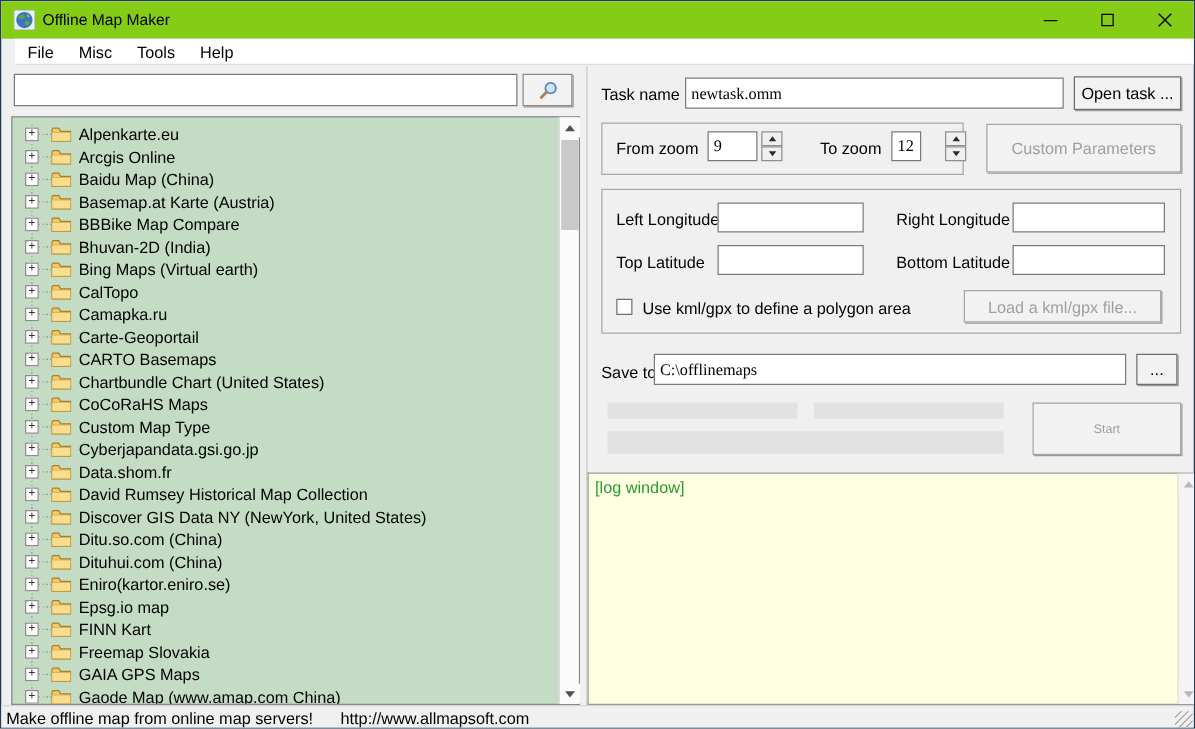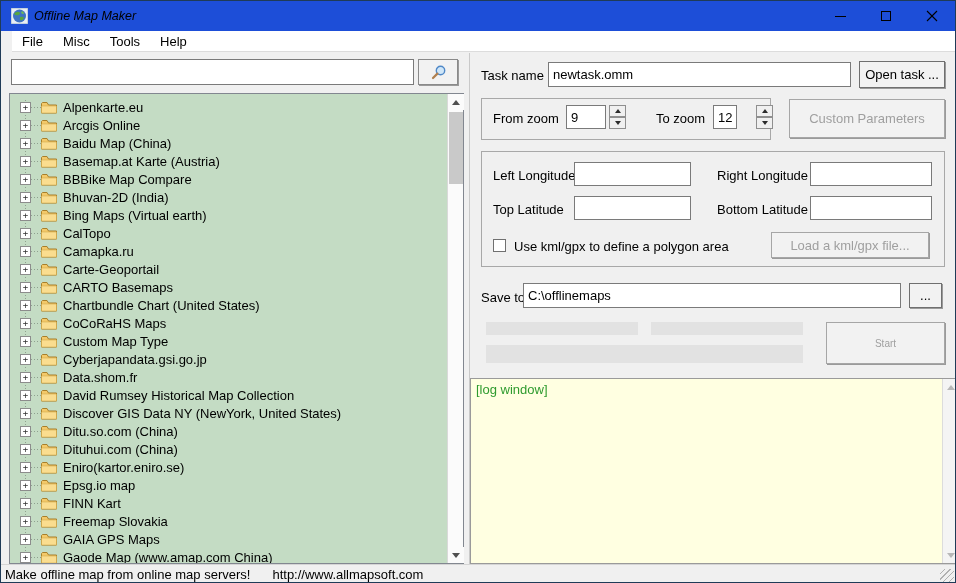--- a/index.html
+++ b/index.html
@@ -2,21 +2,21 @@
 <html><head>
 <meta charset="utf-8">
 <style>
   * { margin:0; padding:0; box-sizing:border-box; }
   html,body { width:956px; height:583px; font-family:"Liberation Sans", sans-serif; }
   #app {
     position:relative; width:956px; height:583px; background:#f0f0f0;
     border:1px solid #1f3b57; overflow:hidden; font-size:13px; color:#000;
   }
   
-  .titlebar { position:absolute; left:0; top:0; width:100%; height:30px; background:#1d4ed8;font-style:italic; }
+  .titlebar { position:absolute; left:0; top:0; width:100%; height:30px; background:#84cc16; }
   .app-icon { position:absolute; left:10px; top:7px; width:17px; height:16px; }
   .title-text { position:absolute; left:33px; top:8px; font-size:12.5px; }
   .winbtn { position:absolute; top:0; width:46px; height:30px; display:flex; align-items:center; justify-content:center; }
   .btn-min  { right:92px; } .btn-max { right:46px; } .btn-close { right:0; }
   .glyph-min { width:11px; height:1px; background:#000; display:block; }
   .glyph-max { width:10px; height:10px; border:1px solid #000; display:block; }
   
   .menubar { position:absolute; left:0; top:30px; width:100%; height:21px; background:#fff; border-bottom:1px solid #dcdcdc; display:flex; align-items:center;margin-left:11px; }
   .menu-item { padding:2px 10px; cursor:default; }
   
@@ -38,21 +38,21 @@
   .sbar { width:16px; height:100%; background:#fbfbfb; border-left:1px solid #d9d9d9; position:relative; }
   .sbtn { position:absolute; left:0; width:16px; height:16px; background:#fbfbfb; display:flex; align-items:center; justify-content:center; }
   .arr-up   { width:0; height:0; border-left:4px solid transparent; border-right:4px solid transparent; border-bottom:5px solid #505050; }
   .arr-down { width:0; height:0; border-left:4px solid transparent; border-right:4px solid transparent; border-top:5px solid #505050; }
   .arr-dis-up   { width:0; height:0; border-left:4px solid transparent; border-right:4px solid transparent; border-bottom:5px solid #b8b8b8; }
   .arr-dis-down { width:0; height:0; border-left:4px solid transparent; border-right:4px solid transparent; border-top:5px solid #b8b8b8; }
   .thumb { position:absolute; left:1px; width:14px; background:#c9c9c9; }
   
   .divider { position:absolute; left:468px; top:52px; width:1px; height:511px; background:#c9c9c9; }
   .lbl { position:absolute; font-size:13px; }
-  .tbox { position:absolute; background:#fff; border:1px solid #7a7a7a; font-size:13px; padding:0 4px; font-family:Liberation Sans, sans-serif; }
+  .tbox { position:absolute; background:#fff; border:1px solid #7a7a7a; font-size:13px; padding:0 4px; font-family:Liberation Serif, serif; }
   .btn3d { position:absolute; background:#f2f2f2; border:1px solid #6f6f6f; box-shadow:1px 1px 0 #9a9a9a; font-size:13px; font-family:"Liberation Sans",sans-serif; color:#000; text-align:center; }
   .btn3d:disabled, .btn-disabled { color:#9f9f9f; border-color:#a6a6a6; }
   .groupbox { position:absolute; border:1px solid #a8a8a8; }
   .spin { position:absolute; width:17px; height:24px; display:flex; flex-direction:column; }
   .spin > div { flex:1; background:#f0f0f0; border:1px solid #8f8f8f; display:flex; align-items:center; justify-content:center; }
   .sarr-up { width:0;height:0;border-left:3px solid transparent;border-right:3px solid transparent;border-bottom:4px solid #2c2c2c; }
   .sarr-down { width:0;height:0;border-left:3px solid transparent;border-right:3px solid transparent;border-top:4px solid #2c2c2c; }
   .checkbox { position:absolute; width:13px; height:13px; background:#fff; border:1px solid #707070; }
   .progress { position:absolute; background:#e2e2e2; }
   .logwrap { position:absolute; left:469px; top:377px; width:487px; height:186px; border:1px solid #9a9a9a; border-right:none; background:#ffffe1; display:flex;gap:30px; }

